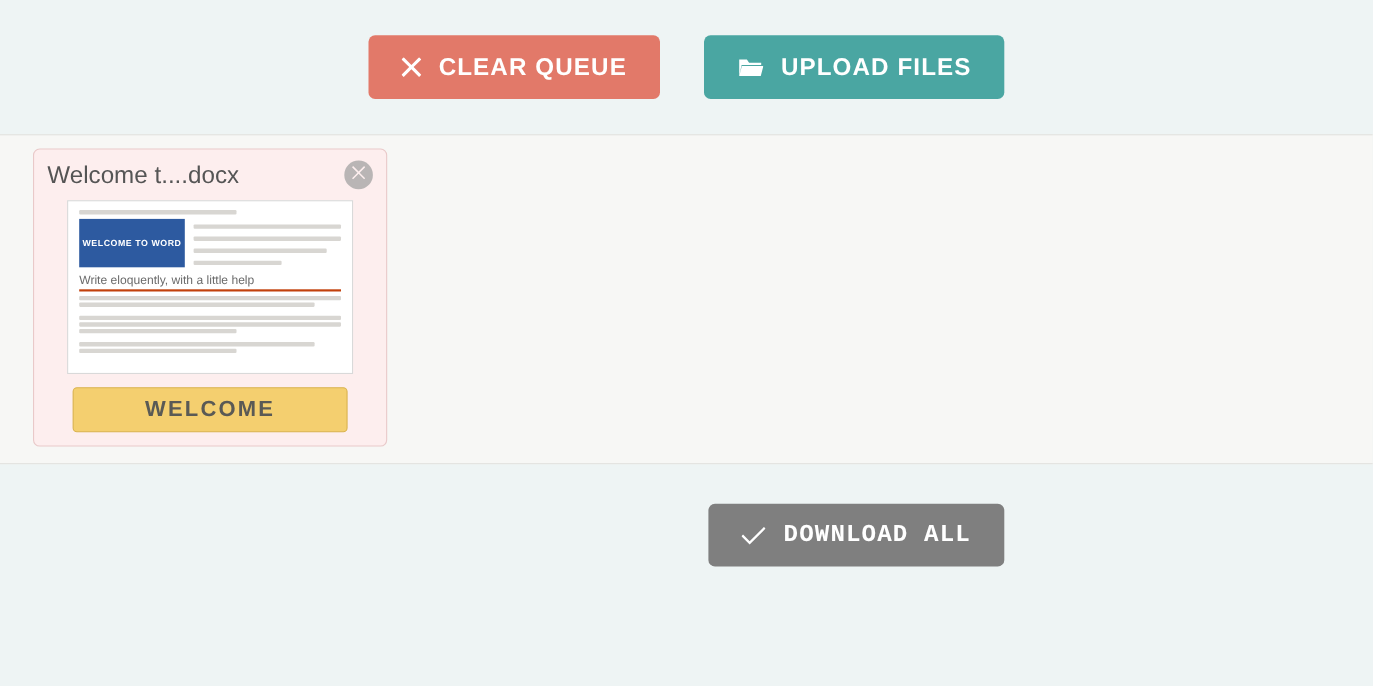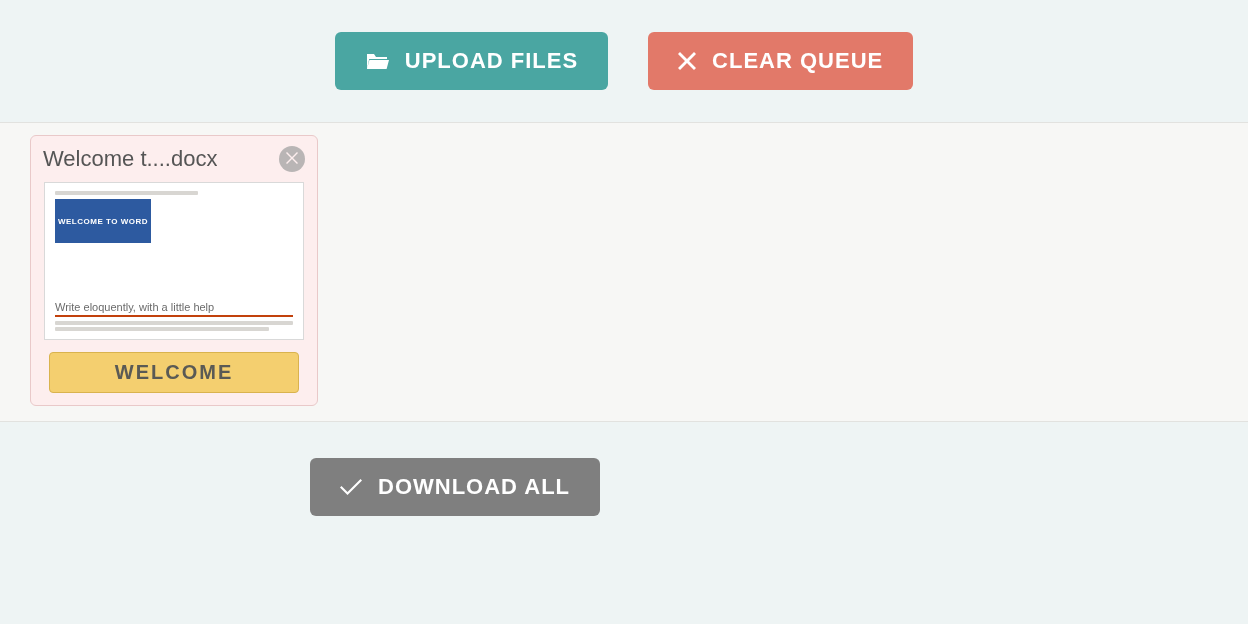--- a/index.html
+++ b/index.html
@@ -40,21 +40,21 @@
     background: #f7f7f5;
     border-top: 1px solid #e2e2df;
     border-bottom: 1px solid #e2e2df;
     min-height: 300px;
     padding: 12px 30px 12px 30px;
     display: flex;
     align-items: flex-start;
   }
 
   .file-card {
-    width: 288px;
+    width: 322px;
     background: #fdeeee;
     border: 1px solid #e9c9c9;
     border-radius: 6px;
     padding: 10px 12px 12px 12px;
   }
 
   .file-card-header {
     display: flex;
     align-items: center;
     justify-content: space-between;
@@ -103,21 +103,20 @@
   }
   .preview .doc-line.short { width: 60%; }
   .preview .doc-line.med   { width: 90%; }
   .preview .doc-line.full  { width: 100%; }
 
   .preview .doc-row {
     display: flex;
     gap: 8px;
     align-items: flex-start;
     margin: 4px 0 6px 0;
-    flex-direction: column;
   }
 
   .preview .blue-box {
     width: 96px;
     height: 44px;
     background: #2d5aa0;
     color: #fff;
     font-size: 8px;
     font-weight: 700;
     display: flex;
@@ -166,51 +165,52 @@
     font-size: 20px;
     font-weight: 700;
     letter-spacing: 2px;
     padding: 8px 0;
     cursor: pointer;
     font-family: inherit;
   }
 
   .footer {
     display: flex;
-    justify-content: flex-start;
+    justify-content: center;
     padding: 36px 1px 0 0;
     margin-left: 310px;
+    font-family: Liberation Mono, monospace;
   }
 
   .btn-download-all {
     background: #7f7f7f;
   }
 
   .icon { display:inline-flex; }
 </style>
 </head>
 <body>
 
 <div class="toolbar">
+  <button class="btn btn-clear">
+    <span class="icon">
+      <svg width="18" height="18" viewBox="0 0 18 18" fill="#fff">
+          <path d="M2 0l7 7 7-7 2 2-7 7 7 7-2 2-7-7-7 7-2-2 7-7L0 2z"></path>
+        </svg>
+    </span>
+    <span>CLEAR QUEUE</span>
+  </button>
+
   <button class="btn btn-upload">
     <span class="icon">
       <svg width="24" height="20" viewBox="0 0 24 20" fill="#fff">
           <path d="M2 3h7l2 3h11v2H4.2L2 18V3zm0 15l2.4-9H24l-2.4 9H2z"></path>
         </svg>
     </span>
     <span>UPLOAD FILES</span>
-  </button>
-
-  <button class="btn btn-clear">
-    <span class="icon">
-      <svg width="18" height="18" viewBox="0 0 18 18" fill="#fff">
-          <path d="M2 0l7 7 7-7 2 2-7 7 7 7-2 2-7-7-7 7-2-2 7-7L0 2z"></path>
-        </svg>
-    </span>
-    <span>CLEAR QUEUE</span>
   </button>
 </div>
 
 <div class="queue-area">
   <div class="file-card">
     <div class="file-card-header">
       <span class="file-name">Welcome t....docx</span>
       <button class="remove-btn">
         <span>
           <svg width="12" height="12" viewBox="0 0 12 12" fill="currentColor">

